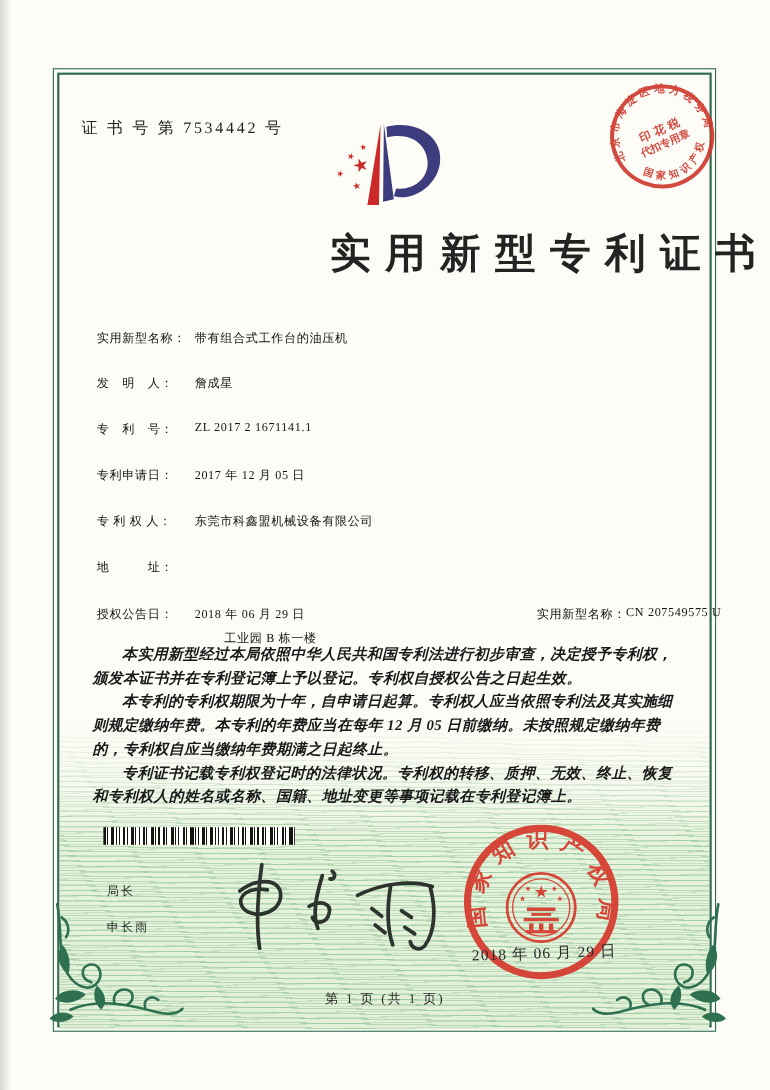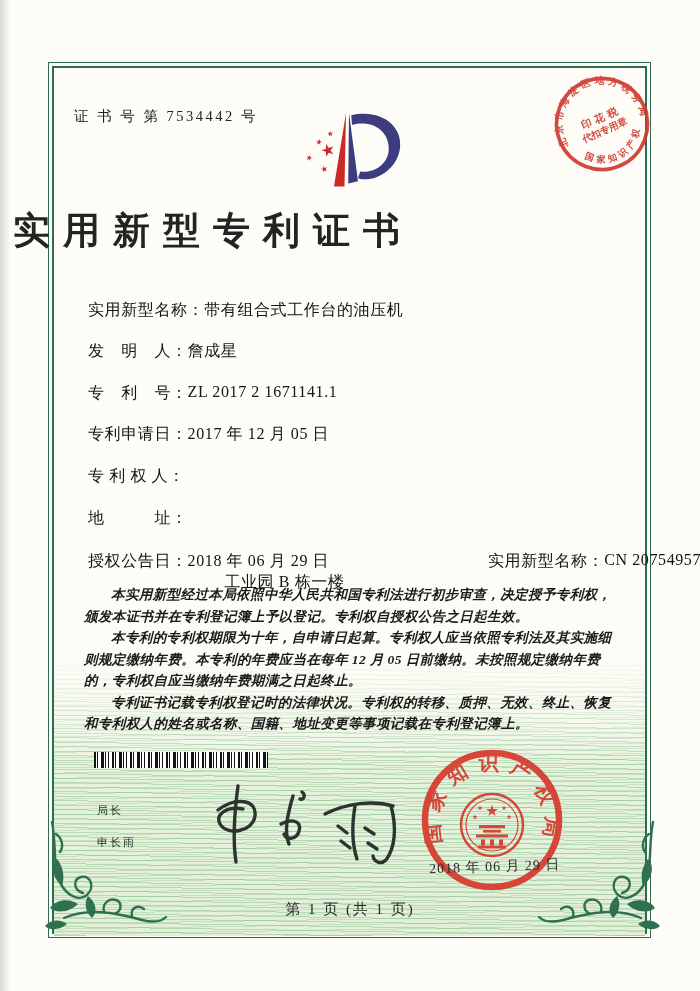--- a/index.html
+++ b/index.html
@@ -26,36 +26,36 @@
       repeating-linear-gradient(0.9deg, rgba(125,185,130,.45) 0 1px, rgba(0,0,0,0) 1px 4.5px),
       repeating-linear-gradient(-0.9deg, rgba(125,185,130,.30) 0 1px, rgba(0,0,0,0) 1px 5.2px),
       linear-gradient(to bottom, rgba(231,244,224,0) 0%, rgba(226,241,216,.85) 40%, #e2f0d8 100%);
     -webkit-mask-image:linear-gradient(to bottom, rgba(0,0,0,0) 0%, #000 38%, #000 100%);
     mask-image:linear-gradient(to bottom, rgba(0,0,0,0) 0%, #000 38%, #000 100%);
     z-index:1;
   }
   .content{position:absolute;inset:0;z-index:3;}
   
   .cert-no{position:absolute;left:74px;top:107px;font-size:14.5px;letter-spacing:2.5px;color:#222;}
-  .title{position:absolute;left:0;right:0;top:206px;text-align:left;
+  .title{position:absolute;left:0;right:0;top:206px;text-align:right;
     font-size:37px;font-weight:700;letter-spacing:13px;color:#232323;text-indent:13px;}
-  .field{position:absolute;left:88px;font-size:16px;letter-spacing:.6px;color:#141414;
+  .field{position:absolute;left:88px;font-size:11px;letter-spacing:.6px;color:#141414;
     display:flex;white-space:pre;}
   .field .lab{display:inline-block;min-width:89px;}
   .addr-lines{display:inline-block;line-height:21px;}
   .grant-no{position:absolute;left:400px;top:0;display:flex;white-space:pre;}
   .body-text{position:absolute;left:84px;top:584px;width:532px;
     font-size:13.5px;line-height:21.5px;color:#191919;font-style:italic;font-weight:bold;}
   .body-text p{margin:0;text-indent:2em;letter-spacing:.4px;}
   .sig-title{position:absolute;left:97px;top:803px;font-size:11px;
     font-family:"Liberation Sans","DejaVu Sans",sans-serif;color:#242c26;letter-spacing:2px;}
   .sig-name{position:absolute;left:97px;top:835px;font-size:11px;
     font-family:"Liberation Sans","DejaVu Sans",sans-serif;color:#242c26;letter-spacing:2px;}
   .footer{position:absolute;left:0;right:0;top:900px;text-align:center;
-    font-size:15px;letter-spacing:2px;color:#2a2a2a;}
+    font-size:12px;letter-spacing:2px;color:#2a2a2a;}
   
   .logo{position:absolute;left:286px;top:102px;}
   .tax-stamp{position:absolute;left:552px;top:74px;transform:rotate(-24deg);opacity:.92;}
   .barcode{position:absolute;left:94px;top:752px;width:174px;height:16px;
     background:repeating-linear-gradient(90deg,
       #15140f 0 2px,#fff 2px 3px,#15140f 3px 4px,#fff 4px 7px,
       #15140f 7px 10px,#fff 10px 11px,#15140f 11px 12px,#fff 12px 14px,
       #15140f 14px 15px,#fff 15px 18px);}
   .signature{position:absolute;left:205px;top:778px;}
   .big-seal{position:absolute;left:417px;top:745px;opacity:.93;}
@@ -156,20 +156,21 @@
     <div class="field" style="top:383px">
       <span class="lab">专　利　号：</span>
       <span>ZL 2017 2 1671141.1</span>
     </div>
     <div class="field" style="top:424px">
       <span class="lab">专利申请日：</span>
       <span>2017 年 12 月 05 日</span>
     </div>
     <div class="field" style="top:466px">
       <span class="lab">专 利 权 人：</span>
+      <span>东莞市科鑫盟机械设备有限公司</span>
     </div>
     <div class="field" style="top:508px">
       <span class="lab">地　　　址：</span>
       <span class="addr-lines">
         <br>
         <span>工业园 B 栋一楼</span>
       </span>
     </div>
     <div class="field" style="top:551px;right:0">
       <span class="lab">授权公告日：</span>

